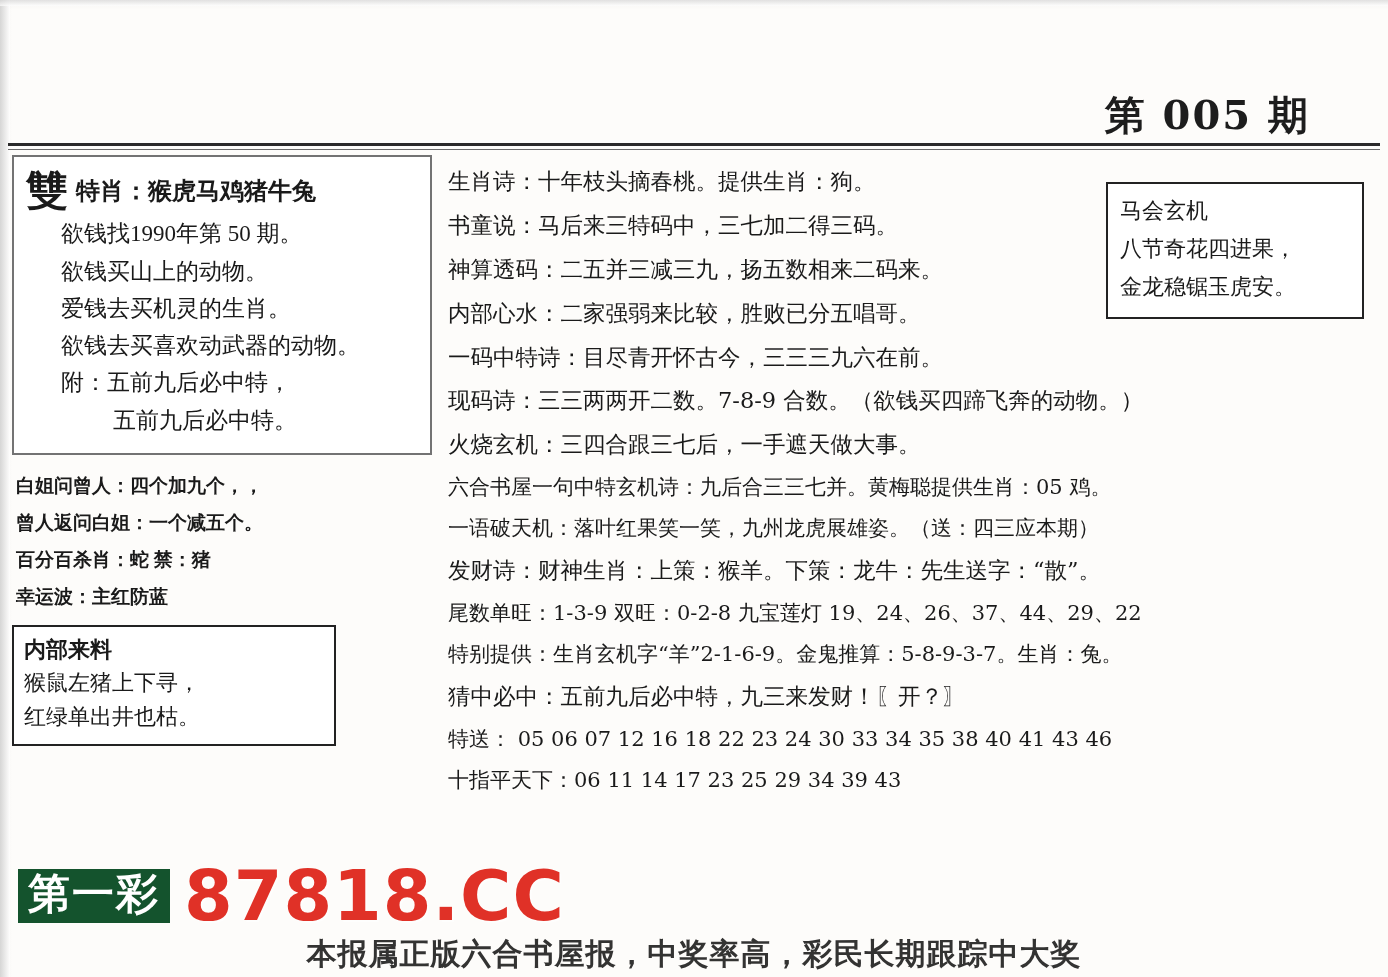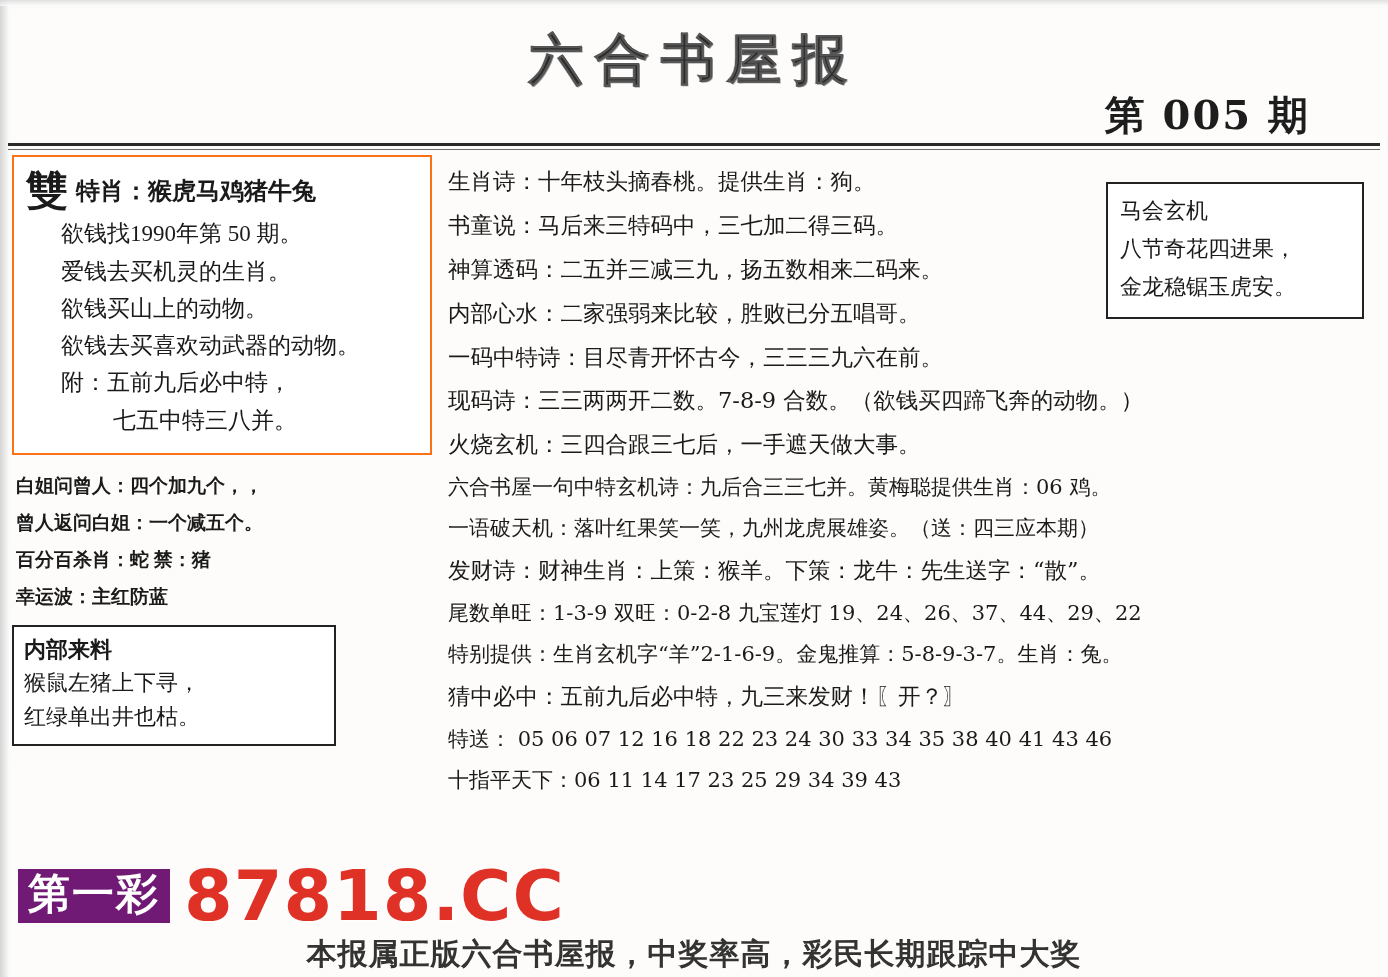--- a/index.html
+++ b/index.html
@@ -75,21 +75,21 @@
   }
 
   
   .left-col {
     position: absolute;
     left: 12px;
     top: 155px;
     width: 420px;
   }
   .box {
-    border: 2px solid #f97316;
+    border: 2px solid #737373;
     padding: 10px 12px 14px 12px;
     background: #fff;
   }
   .big-char {
     font-size: 42px;
     font-weight: bold;
     font-family: "DejaVu Serif", serif;
     vertical-align: -6px;
     margin-right: 8px;
     letter-spacing: 0;
@@ -174,21 +174,21 @@
   .watermark {
     position: absolute;
     left: 18px;
     bottom: 46px;
     display: flex;
     align-items: center;
     gap: 14px;
     z-index: 5;
   }
   .wm-badge {
-    background: #701a75;
+    background: #14532d;
     color: #fff;
     font-size: 42px;
     font-weight: bold;
     padding: 2px 10px 6px 10px;
     font-family: "DejaVu Serif", serif;
     letter-spacing: 2px;
     line-height: 1.08;
   }
   .wm-url {
     color: #e03127;
@@ -229,38 +229,35 @@
     opacity: .7;
   }
 </style>
 </head>
 <body>
 
 <div class="page">
   <div class="scan-edge-left"></div>
   <div class="scan-edge-top"></div>
 
-  <div class="masthead">
-    <span class="masthead-title">六合书屋报</span>
-  </div>
   <div class="issue-no">第 005 期</div>
   <div class="rule"></div>
   <div class="rule thin"></div>
 
   <div class="left-col">
     <div class="box">
       <div class="lead-line">
         <span class="big-char">雙</span><span>特肖：猴虎马鸡猪牛兔</span>
       </div>
       <div class="left-line">欲钱找1990年第 50 期。</div>
+      <div class="left-line">欲钱买山上的动物。</div>
       <div class="left-line">爱钱去买机灵的生肖。</div>
-      <div class="left-line">欲钱买山上的动物。</div>
       <div class="left-line">欲钱去买喜欢动武器的动物。</div>
       <div class="left-line">附：五前九后必中特，</div>
-      <div class="left-line indent">七五中特三八并。</div>
+      <div class="left-line indent">五前九后必中特。</div>
     </div>
 
     <div class="mid-lines">
       <div class="mid-line">白姐问曾人：四个加九个，，</div>
       <div class="mid-line">曾人返问白姐：一个减五个。</div>
       <div class="mid-line">百分百杀肖：蛇 禁：猪</div>
       <div class="mid-line">幸运波：主红防蓝</div>
     </div>
 
     <div class="inner-box">
@@ -271,21 +268,21 @@
   </div>
 
   <div class="main-col">
     <div class="m-line">生肖诗：十年枝头摘春桃。提供生肖：狗。</div>
     <div class="m-line">书童说：马后来三特码中，三七加二得三码。</div>
     <div class="m-line">神算透码：二五并三减三九，扬五数相来二码来。</div>
     <div class="m-line">内部心水：二家强弱来比较，胜败已分五唱哥。</div>
     <div class="m-line">一码中特诗：目尽青开怀古今，三三三九六在前。</div>
     <div class="m-line">现码诗：三三两两开二数。7-8-9 合数。（欲钱买四蹄飞奔的动物。）</div>
     <div class="m-line">火烧玄机：三四合跟三七后，一手遮天做大事。</div>
-    <div class="m-line small">六合书屋一句中特玄机诗：九后合三三七并。黄梅聪提供生肖：06 鸡。</div>
+    <div class="m-line small">六合书屋一句中特玄机诗：九后合三三七并。黄梅聪提供生肖：05 鸡。</div>
     <div class="m-line small">一语破天机：落叶红果笑一笑，九州龙虎展雄姿。（送：四三应本期）</div>
     <div class="m-line">发财诗：财神生肖：上策：猴羊。下策：龙牛：先生送字：“散”。</div>
     <div class="m-line small">尾数单旺：1-3-9 双旺：0-2-8 九宝莲灯 19、24、26、37、44、29、22</div>
     <div class="m-line small">特别提供：生肖玄机字“羊”2-1-6-9。金鬼推算：5-8-9-3-7。生肖：兔。</div>
     <div class="m-line">猜中必中：五前九后必中特，九三来发财！〖开？〗</div>
     <div class="m-line small">特送： 05  06  07  12  16  18  22  23  24  30  33  34  35  38  40  41  43  46</div>
     <div class="m-line small">十指平天下：06  11  14  17  23  25  29  34  39  43</div>
   </div>
 
   <div class="right-box">

